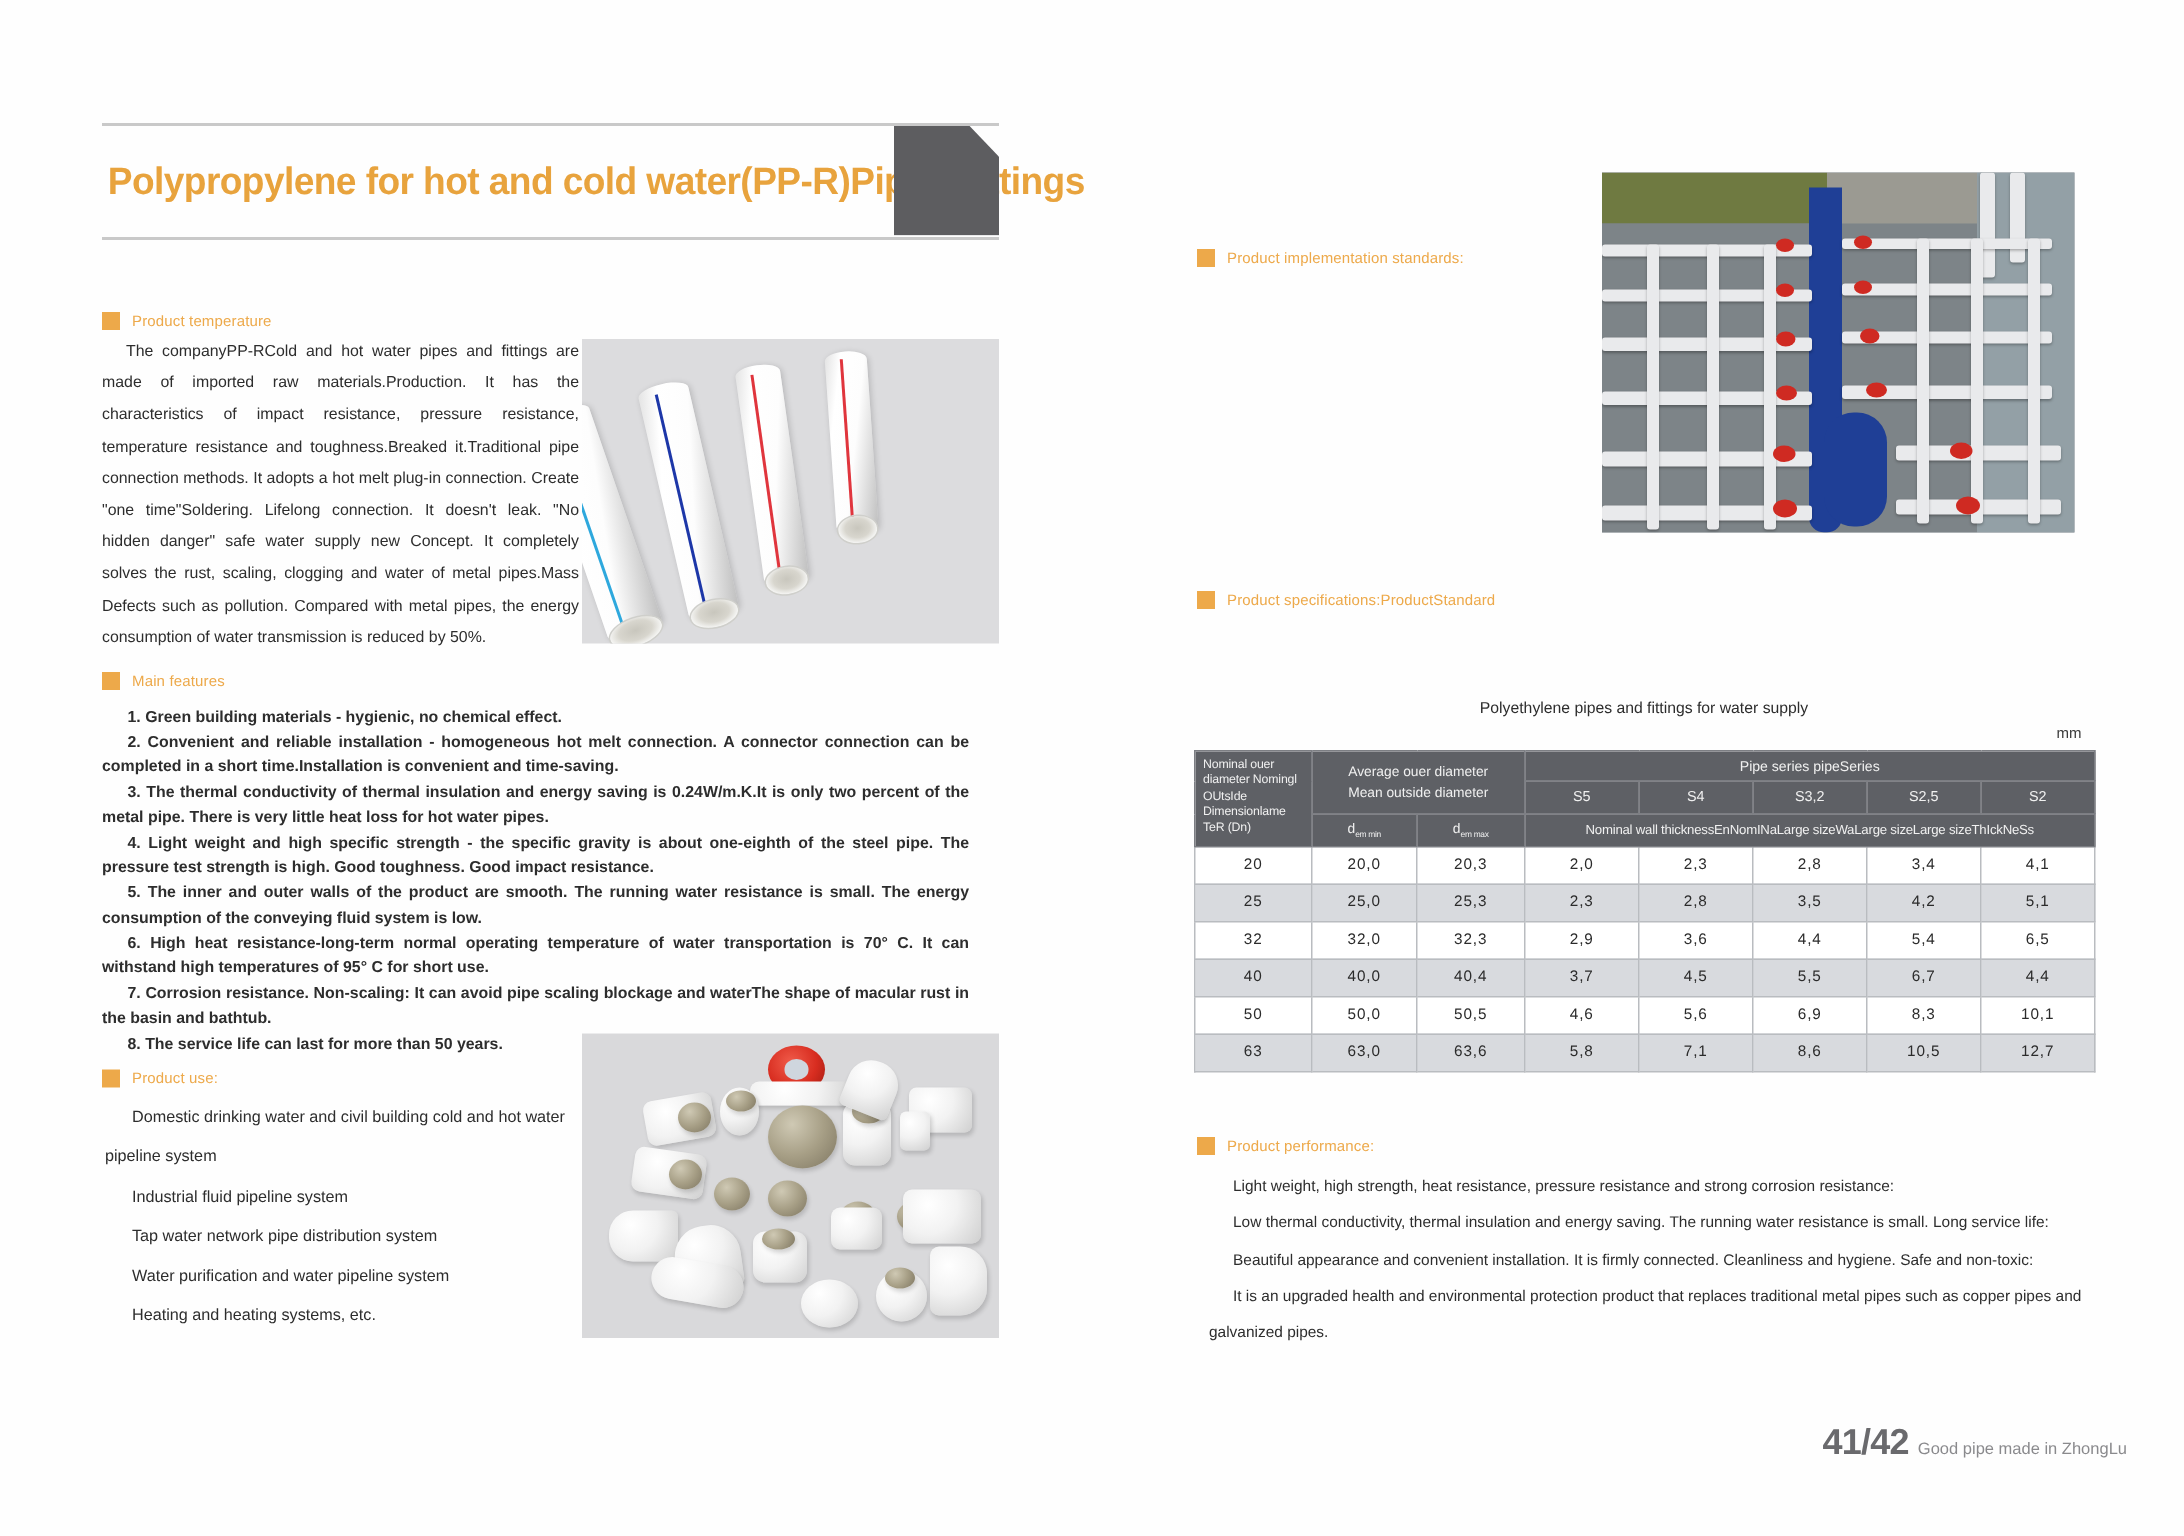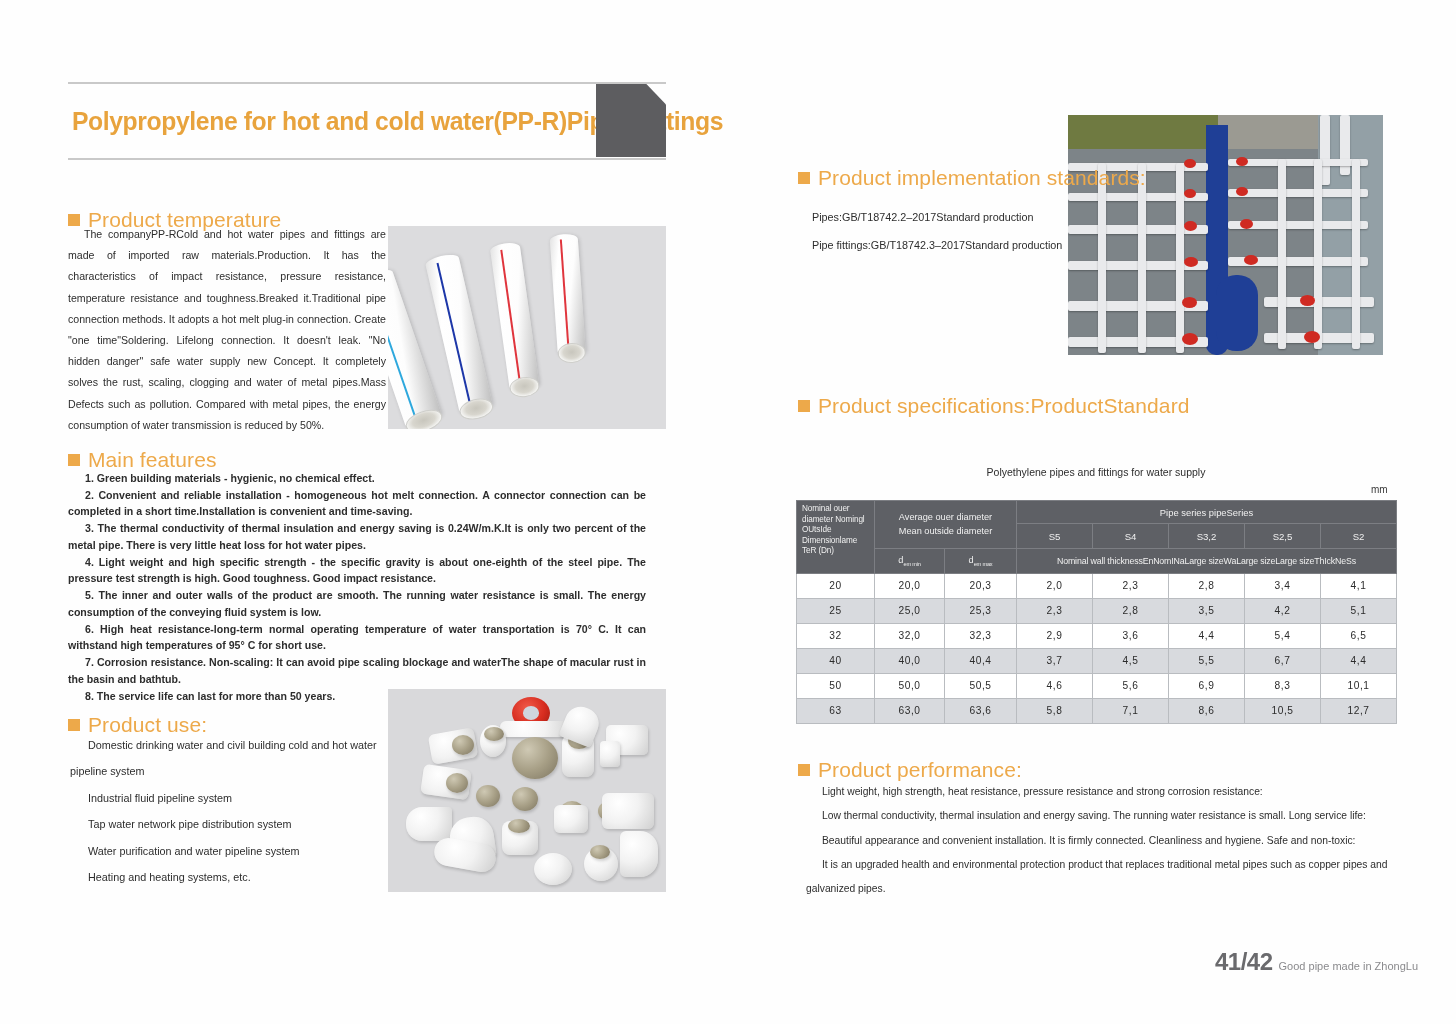--- a/index.html
+++ b/index.html
@@ -59,21 +59,21 @@
     align-items: center;
     gap: 8px;
   }
   .sec-bullet {
     width: 12px;
     height: 12px;
     background: #eda94a;
     flex: none;
   }
   .sec-title {
-    font-size: 21px;
+    font-size: 10px;
     color: #eda94a;
     letter-spacing: 0.1px;
     white-space: nowrap;
   }
 
   
   .body-text {
     position: absolute;
     font-size: 10.6px;
     color: #2d2d2d;
@@ -203,21 +203,21 @@
   table.spec thead th {
     background: #5e6065;
     color: #f0f0f0;
     font-weight: normal;
     border-color: #7c7e83;
   }
   .th-nom {
     font-size: 8.2px;
     line-height: 1.28;
     text-align: left !important;
-    padding: 3px 3px 16px 5px;
+    padding: 3px 3px 6px 5px;
     letter-spacing: -0.1px;
   }
   .th-avg { font-size: 9.2px; line-height: 1.5; padding: 4px 2px; }
   .th-series { font-size: 9.4px; padding: 4px 2px; }
   .th-s { font-size: 9.6px; padding: 5px 2px; }
   .th-d { font-size: 9.2px; padding: 4px 2px; }
   .th-d sub { font-size: 5.6px; letter-spacing: -0.2px; }
   .th-wall { font-size: 8.8px; padding: 4px 3px; letter-spacing: -0.15px; }
 
   table.spec tbody td {
@@ -393,24 +393,20 @@
     <div class="ired" style="left:172px; top:104px; width:13px; height:10px;"></div>
     <div class="ired" style="left:176px; top:140px; width:14px; height:10px;"></div>
     <div class="ired" style="left:232px; top:180px; width:15px; height:11px;"></div>
     <div class="ired" style="left:236px; top:216px; width:16px; height:12px;"></div>
   </div>
 
   <div class="sec-head" style="left:798px; top:166px;">
     <span class="sec-bullet"></span>
     <span class="sec-title">Product implementation standards:</span>
   </div>
-  <div style="position:absolute; left:812px; top:203px; font-size:10.8px; color:#2d2d2d; line-height:2.6;">
-    <div>Pipes:GB/T18742.2–2017Standard production</div>
-    <div>Pipe fittings:GB/T18742.3–2017Standard production</div>
-  </div>
 
   <div class="sec-head" style="left:798px; top:394px;">
     <span class="sec-bullet"></span>
     <span class="sec-title">Product specifications:ProductStandard</span>
   </div>
 
   <div class="spec-sub" style="left:796px; top:466px; width:600px;">Polyethylene pipes and fittings for water supply</div>
   <div class="mm-label" style="left:1371px; top:484px;">mm</div>
 
   <table class="spec">

